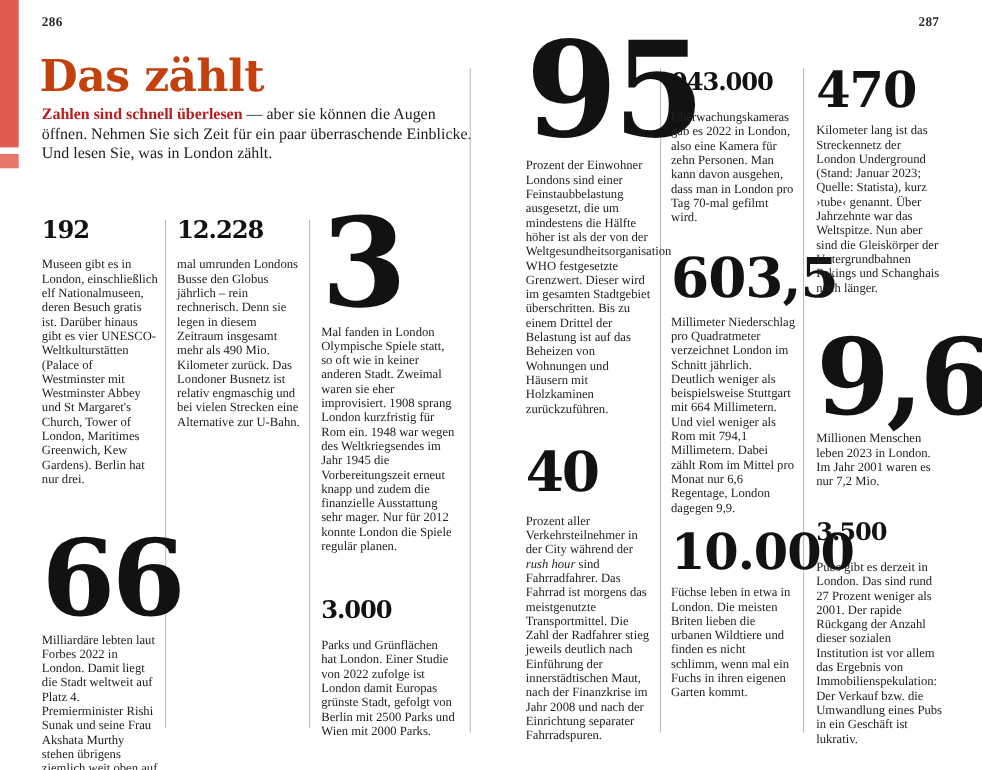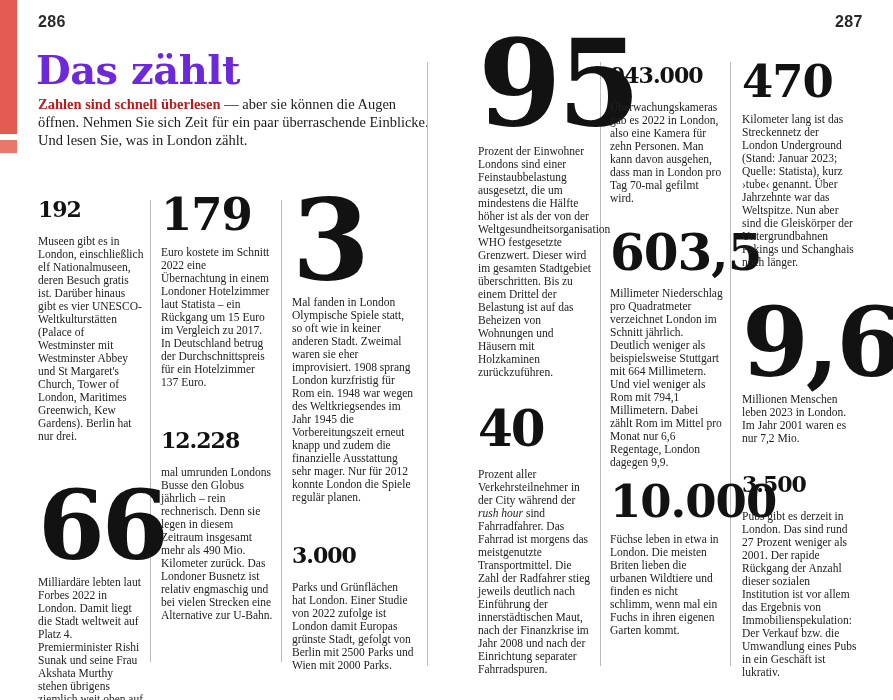--- a/index.html
+++ b/index.html
@@ -8,30 +8,30 @@
     background:#ffffff;
     font-family:"Liberation Serif", serif;
     color:#1f1f1f;
   }
   
   .accent-bar{position:absolute;left:0;top:0;width:17px;height:134px;background:#e25a50;}
   .accent-bar-stub{position:absolute;left:0;top:140px;width:17px;height:13px;background:#e8776c;}
 
   .pagenum{
     position:absolute;top:13px;
-    font-family:Liberation Sans, sans-serif;
-    font-size:16px;font-weight:bold;color:#2b2b2b;letter-spacing:.3px;
+    font-family:Liberation Serif, serif;
+    font-size:12px;font-weight:bold;color:#2b2b2b;letter-spacing:.3px;
   }
   .pagenum.left{left:38px;}
   .pagenum.right{left:835px;}
 
   .page-title{
     position:absolute;left:36px;top:46px;width:420px;
     font-family:"DejaVu Serif", serif;
-    font-size:40px;font-weight:bold;color:#6d28d9;letter-spacing:-0.5px;
+    font-size:40px;font-weight:bold;color:#c2410c;letter-spacing:-0.5px;
   }
   .intro{
     position:absolute;left:38px;top:95px;width:398px;
     font-size:14.5px;line-height:18px;color:#1c1c1c;
   }
   .intro b{color:#b91c1c;}
 
   .divider{position:absolute;width:1px;background:#bcbcbc;}
   .div-l1{left:150px;top:200px;height:462px;}
   .div-l2{left:281px;top:200px;height:462px;}
@@ -97,24 +97,20 @@
       <div class="stat-value size-s">192</div>
       <div class="stat-text">Museen gibt es in London, einschließlich elf Nationalmuseen, deren Besuch gratis ist. Darüber hinaus gibt es vier UNESCO-Weltkulturstätten (Palace of Westminster mit Westminster Abbey und St Margaret's Church, Tower of London, Maritimes Greenwich, Kew Gardens). Berlin hat nur drei.</div>
     </div>
     <div class="stat-block">
       <div class="stat-value size-3x">66</div>
       <div class="stat-text">Milliardäre lebten laut Forbes 2022 in London. Damit liegt die Stadt weltweit auf Platz 4. Premierminister Rishi Sunak und seine Frau Akshata Murthy stehen übrigens ziemlich weit oben auf der Liste der reichsten Londoner.</div>
     </div>
   </div>
 <div id="colB" class="stat-col">
     <div class="stat-block">
-      <div class="stat-value size-l">179</div>
-      <div class="stat-text">Euro kostete im Schnitt 2022 eine Übernachtung in einem Londoner Hotelzimmer laut Statista – ein Rückgang um 15 Euro im Vergleich zu 2017. In Deutschland betrug der Durchschnittspreis für ein Hotelzimmer 137 Euro.</div>
-    </div>
-    <div class="stat-block">
       <div class="stat-value size-s">12.228</div>
       <div class="stat-text">mal umrunden Londons Busse den Globus jährlich – rein rechnerisch. Denn sie legen in diesem Zeitraum insgesamt mehr als 490 Mio. Kilometer zurück. Das Londoner Busnetz ist relativ engmaschig und bei vielen Strecken eine Alternative zur U-Bahn.</div>
     </div>
   </div>
 <div id="colC" class="stat-col">
     <div class="stat-block">
       <div class="stat-value size-4x">3</div>
       <div class="stat-text">Mal fanden in London Olympische Spiele statt, so oft wie in keiner anderen Stadt. Zweimal waren sie eher improvisiert. 1908 sprang London kurzfristig für Rom ein. 1948 war wegen des Weltkriegsendes im Jahr 1945 die Vorbereitungszeit erneut knapp und zudem die finanzielle Ausstattung sehr mager. Nur für 2012 konnte London die Spiele regulär planen.</div>
     </div>
     <div class="stat-block">

